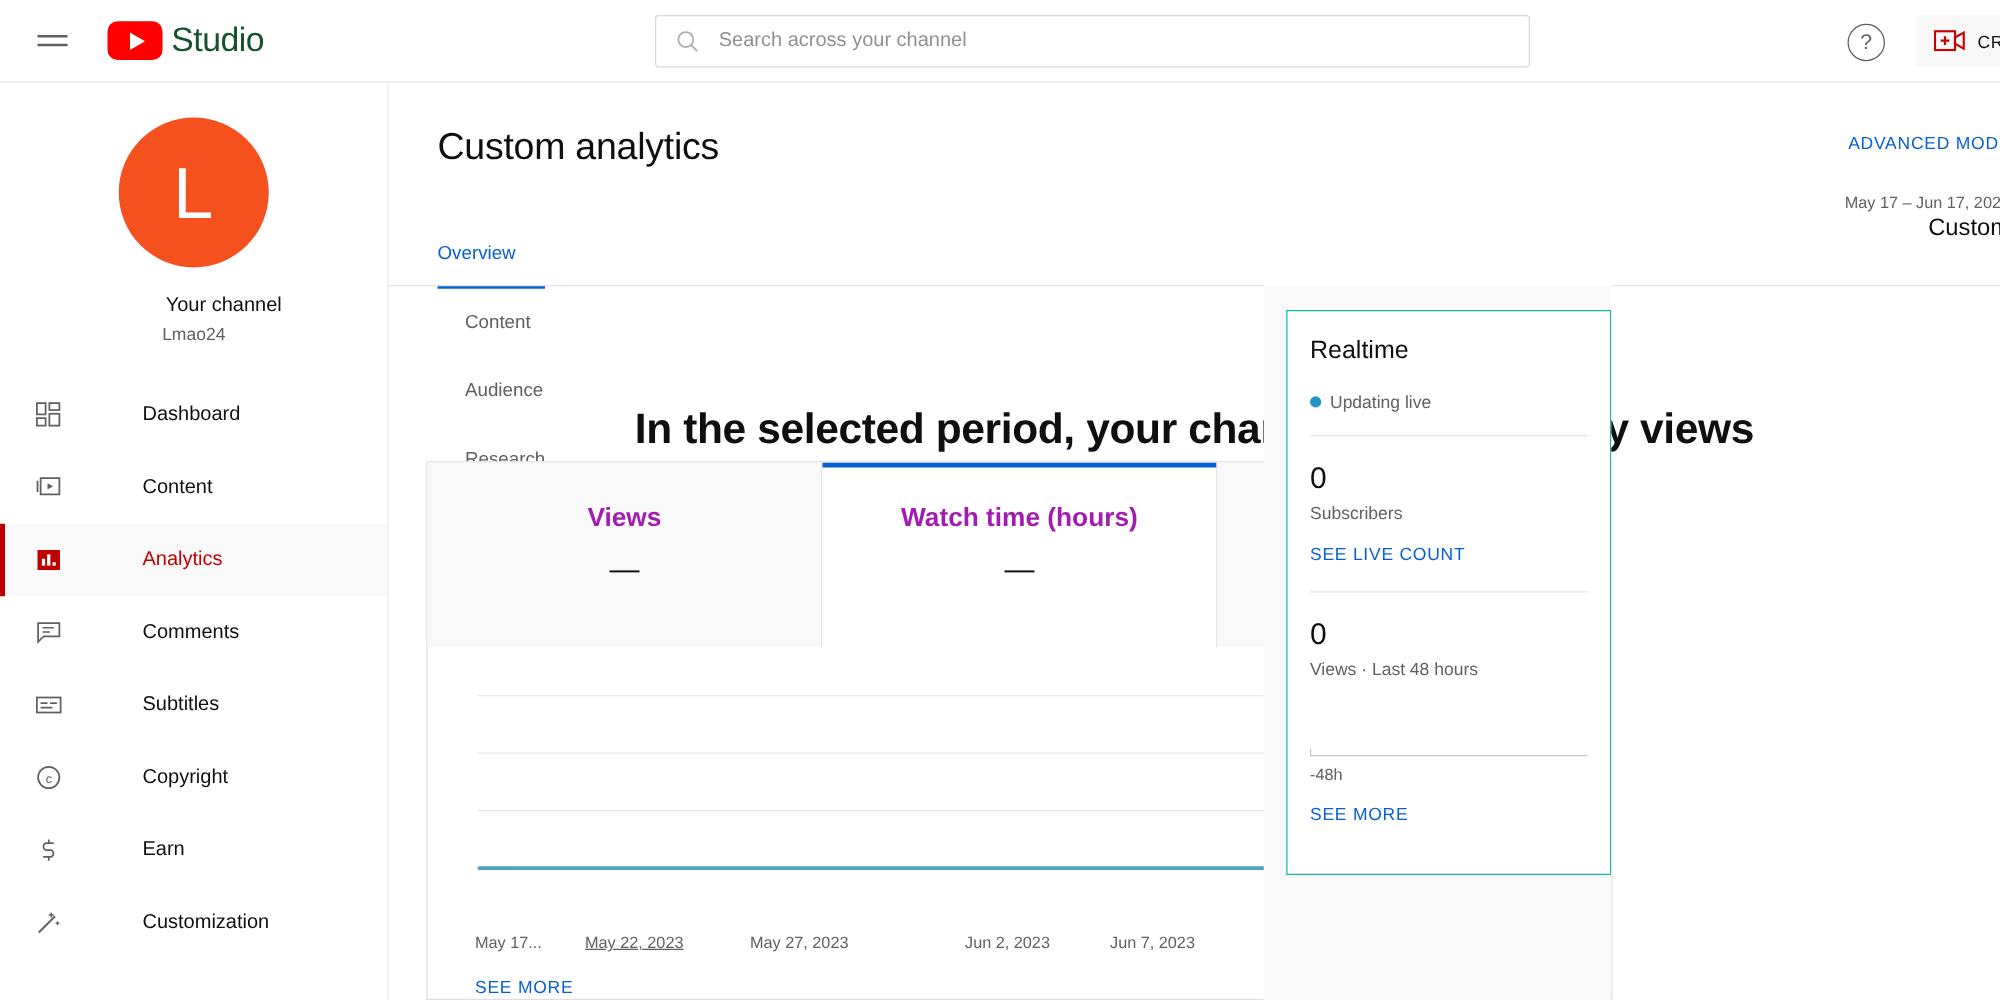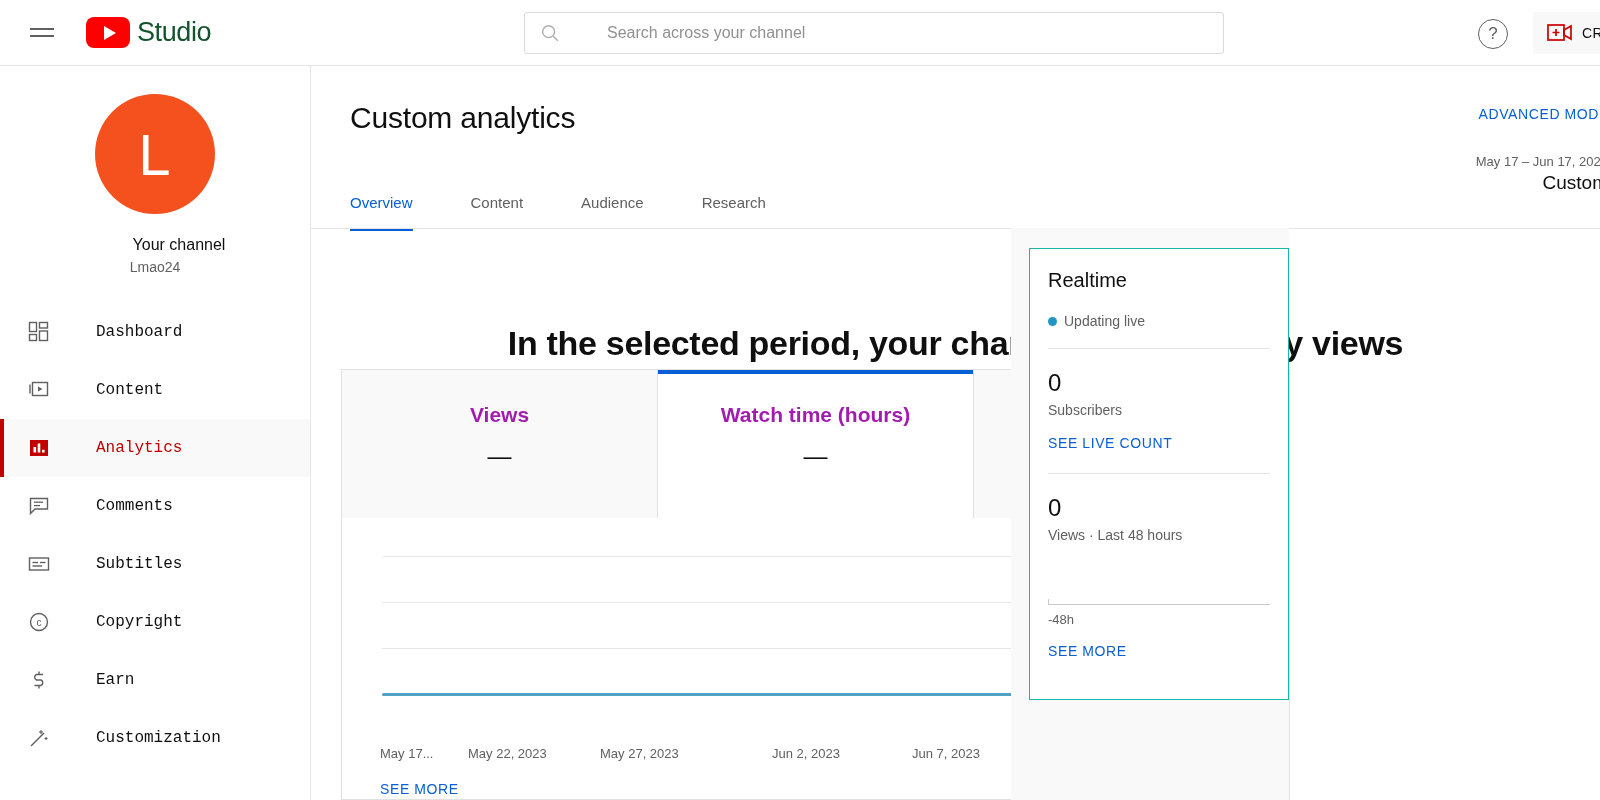--- a/index.html
+++ b/index.html
@@ -59,21 +59,21 @@
     border-radius: 3px;
     background: #fff;
     display: flex; align-items: center;
     padding: 0 14px;
   }
   .search-icon { width: 22px; height: 22px; flex: none; margin-right: 14px; }
   .search-input {
     border: none; outline: none;
     font-size: 16px; color: #606060;
     font-family: "Liberation Sans", sans-serif;
-    width: 100%; background: transparent; margin-left: 32px;
+    width: 100%; background: transparent;
   }
   .search-input::placeholder { color: #909090; }
 
   .help-btn {
     position: absolute; left: 1478px; top: 19px;
     width: 30px; height: 30px;
     border: 1.6px solid #606060; border-radius: 50%;
     display: flex; align-items: center; justify-content: center;
     font-size: 17px; color: #606060; cursor: pointer;
   }
@@ -122,21 +122,21 @@
     height: 58px;
     display: flex; align-items: center;
     padding-left: 26px;
     cursor: pointer;
   }
   .navitem .nav-icon {
     width: 26px; height: 26px; flex: none;
     display: flex; align-items: center; justify-content: center;
   }
   .navitem .nav-label {
-    margin-left: 44px; font-size: 16px; color: #0f0f0f; font-family: Liberation Mono, monospace;
+    margin-left: 62px; font-size: 16px; color: #0f0f0f;
   }
   .navitem.active { background: #f9f9f9; text-align: center; }
   .navitem.active::before {
     content: ""; position: absolute; left: 0; top: 0;
     width: 4px; height: 100%; background: #c00000;
   }
   .navitem.active .nav-label { color: #c00000; }
 
   
   .main {
@@ -161,21 +161,21 @@
   }
   .daterange .dr-range {
     font-size: 13px; color: #606060; white-space: nowrap;
   }
   .daterange .dr-label {
     font-size: 19px; color: #0f0f0f; margin-top: 3px; white-space: nowrap;
   }
 
   .tabs {
     position: absolute; left: 39px; top: 110px;
-    display: flex; gap: 14px;
+    display: flex; gap: 0; flex-direction: column;
   }
   .tab {
     position: relative;
     padding: 18px 22px 20px 22px;
     font-size: 15px; color: #606060;
     cursor: pointer; white-space: nowrap;
   }
   .tab:first-child { padding-left: 0; padding-right: 22px; }
   .tab.active { color: #065fd4; font-weight: 500; }
   .tab.active::after {
@@ -515,24 +515,24 @@
         <div class="baseline" style="top:137px;"></div>
       </div>
 
       <div class="ytick" style="top:38px;">0.0</div>
       <div class="ytick" style="top:84px;">0.0</div>
       <div class="ytick" style="top:130px;">0.0</div>
       <div class="ytick" style="top:176px;">0.0</div>
 
       <div class="xticks">
         <span class="xtick" style="left:0px;">May 17...</span>
-        <span class="xtick" style="left:88px;">May 22, 2023</span>
+        <span class="xtick" style="left:88px;text-decoration:underline;">May 22, 2023</span>
         <span class="xtick" style="left:220px;">May 27, 2023</span>
         <span class="xtick" style="left:392px;">Jun 2, 2023</span>
-        <span class="xtick" style="left:532px;">Jun 7, 2023</span>
+        <span class="xtick" style="left:508px;">Jun 7, 2023</span>
         <span class="xtick" style="left:646px;">Jun 12, 2023</span>
         <span class="xtick" style="left:768px;">Jun 17,...</span>
       </div>
 
       <div class="see-more-main">SEE MORE</div>
     </div>
   </div>
 
 </div>
 

